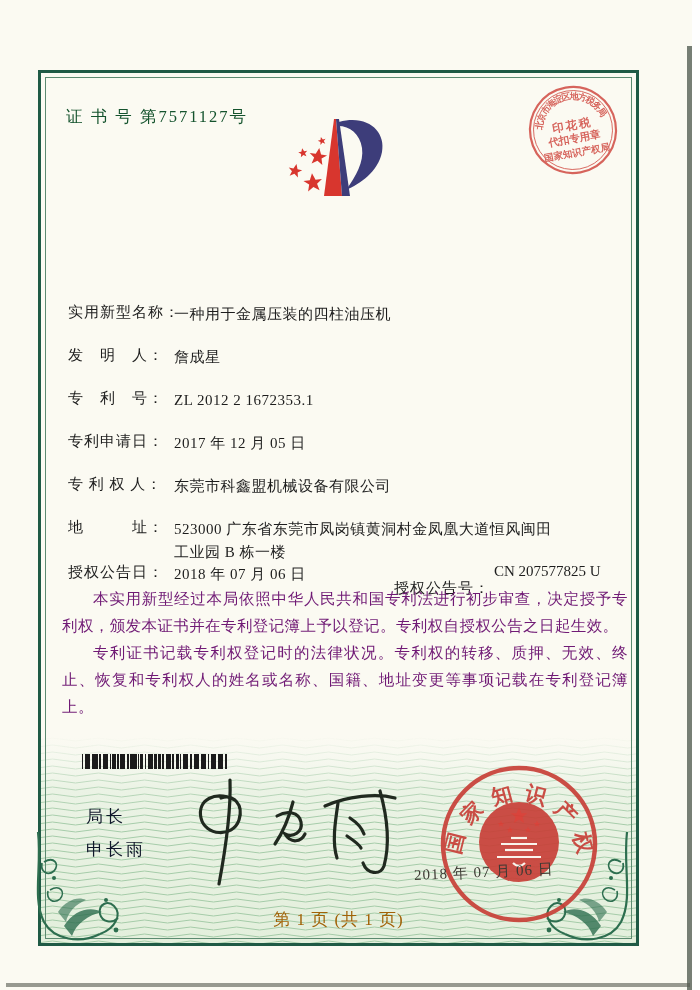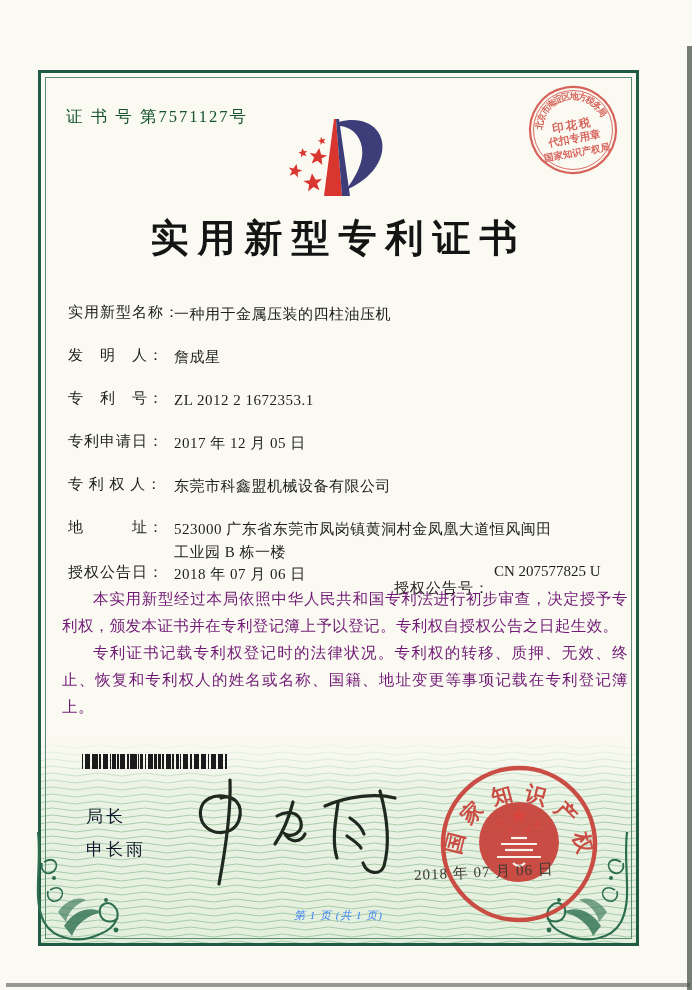--- a/index.html
+++ b/index.html
@@ -47,21 +47,21 @@
 
   .seal{position:absolute;left:429px;top:754px;}
   .seal-date{position:absolute;left:414px;top:862px;width:180px;font-size:15px;color:#3e3a34;
              letter-spacing:1px;transform:rotate(-2.5deg);}
   .stamp{position:absolute;left:513px;top:70px;}
 
   .flourish-l{position:absolute;left:24px;top:828px;}
   .flourish-r{position:absolute;left:521px;top:828px;}
 
   .footer{position:absolute;left:38px;top:908px;width:601px;text-align:center;
-          font-size:11px;color:#3b82f6;letter-spacing:1px;font-style:italic;}
+          font-size:17px;color:#a16207;letter-spacing:1px;}
 </style>
 </head>
 <body>
 
 <div class="page">
 
   <svg class="band" width="596" height="210" viewBox="0 0 596 210">
     <defs>
       <pattern id="wv" width="46" height="7" patternUnits="userSpaceOnUse">
         <path d="M0,3.5 Q11.5,0.5 23,3.5 T46,3.5" fill="none" stroke="#8fbf96" stroke-width="1"></path>
@@ -120,21 +120,20 @@
     <use href="#st5" transform="translate(52,31) scale(0.42) rotate(-15)"></use>
     <use href="#st5" transform="translate(48,47) scale(0.92) rotate(8)"></use>
     <use href="#st5" transform="translate(33,43) scale(0.48) rotate(-10)"></use>
     <use href="#st5" transform="translate(25,61) scale(0.72) rotate(12)"></use>
     <use href="#st5" transform="translate(43,73) scale(0.98) rotate(-6)"></use>
     <path d="M64,9 L66,9 L72,86 L54,86 Z" fill="#d8362e"></path>
     <path d="M66,9 L69,9 L80,86 L72,86 Z" fill="#3d3d7a"></path>
     <path d="M69,12 C98,4 116,22 112,42 C108,62 90,74 76,80 C86,66 94,52 92,38 C90,24 80,16 68,16 Z" fill="#3d3d7a"></path>
   </svg>
 
-  <div class="title">实用新型专利证书</div>
 
   <div class="fields">
     <div class="frow" style="top:303px">
       <span class="flabel">实用新型名称：</span><span class="fvalue">一种用于金属压装的四柱油压机</span>
     </div>
     <div class="frow" style="top:346px">
       <span class="flabel">发　明　人：</span><span class="fvalue">詹成星</span>
     </div>
     <div class="frow" style="top:389px">
       <span class="flabel">专　利　号：</span><span class="fvalue">ZL 2012 2 1672353.1</span>

